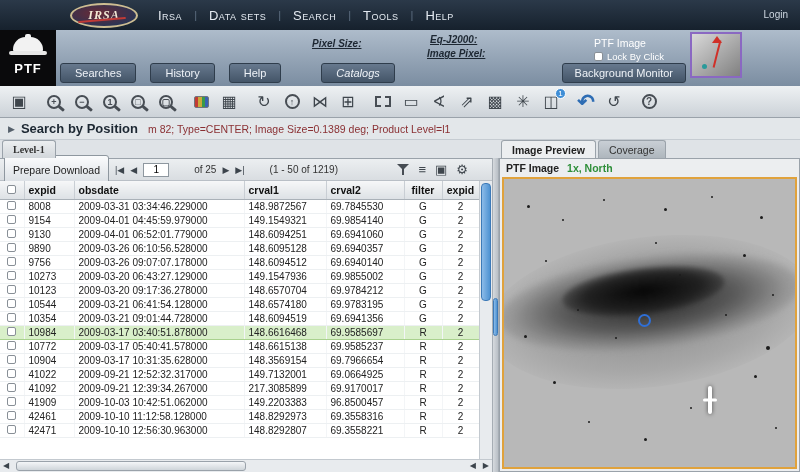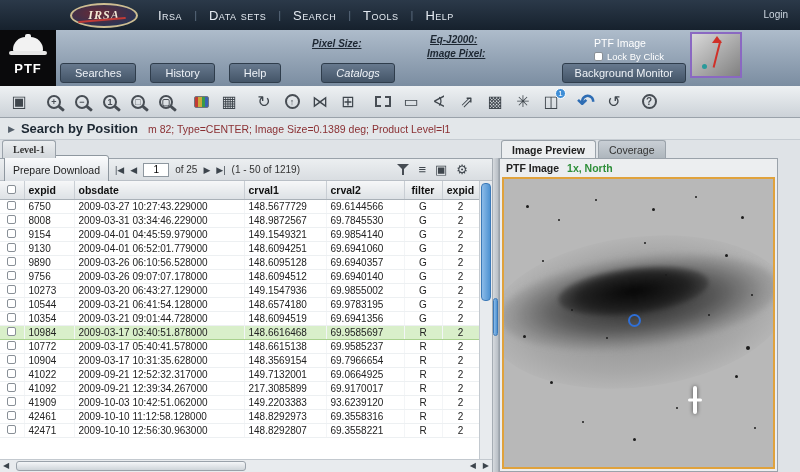--- a/index.html
+++ b/index.html
@@ -94,21 +94,21 @@
   #left-panel { position:absolute; left:0; top:158px; width:492px; height:314px; background:#fff;
                 border-top:1px solid #9aa2aa; }
   #controls { height:22px; background:linear-gradient(#eceff1,#d9dde1); display:flex; align-items:center;
               padding:0 4px; gap:6px; border-bottom:1px solid #b9bfc6; }
   #prepare-btn { height:30px; padding:0 8px; background:linear-gradient(#fbfcfd,#d9dee3);
                  border:1px solid #8e979f; border-radius:3px; font-size:10.5px; color:#222;
                  display:flex; align-items:center; cursor:pointer; white-space:nowrap; }
   .pg-btn { font-size:9px; color:#3c444c; cursor:pointer; }
   #page-input { width:26px; height:14px; border:1px solid #8e979f; font-size:10px; text-align:center;
                 font-family:"Liberation Sans", sans-serif; }
-  #page-of, #range-text { font-size:10px; color:#333; white-space:nowrap; }
+  #page-of, #range-text { font-size:10px; color:#333; white-space:nowrap;margin-left:19px; }
   #ctl-icons { margin-left:auto; display:flex; gap:9px; margin-right:20px; align-items:center; }
   .ctl-glyph { font-size:13px; color:#3f464d; cursor:pointer; }
   .funnel { width:12px; height:12px; position:relative; cursor:pointer; }
   .funnel::before { content:''; position:absolute; left:0; top:0; width:0; height:0;
                     border-left:6px solid transparent; border-right:6px solid transparent; border-top:6px solid #474d54; }
   .funnel::after { content:''; position:absolute; left:5px; top:5px; width:2px; height:6px; background:#474d54; }
 
   #table-wrap { position:absolute; left:0; top:22px; width:479px; bottom:13px; overflow:hidden; }
   #results-table { border-collapse:collapse; table-layout:fixed; width:479px; font-size:10px; }
   #results-table th { height:18px; background:linear-gradient(#f6f7f8,#dde1e5);
@@ -135,21 +135,21 @@
   .h-arrow { position:absolute; top:1px; font-size:8px; color:#3c444c; cursor:pointer; }
 
   
   #splitter { position:absolute; left:492px; top:158px; width:7px; height:314px;
               background:linear-gradient(90deg,#d6dade,#b9bfc6);
               border-left:1px solid #a6adb4; border-right:1px solid #a6adb4; cursor:col-resize; }
   #splitter-grip { position:absolute; left:0; right:0; top:140px; height:38px;
                    background:linear-gradient(90deg,#8cbbe8,#4e92d2); border-radius:3px; border:1px solid #3d7ab8; }
 
   
-  #right-panel { position:absolute; left:499px; top:140px; width:279px; height:332px; }
+  #right-panel { position:absolute; left:499px; top:140px; width:301px; height:332px; }
   #preview-tabs { height:18px; display:flex; gap:2px; padding-left:2px; }
   .pv-tab { padding:0 10px; display:flex; align-items:center; font-size:10.5px;
             border:1px solid #9aa2aa; border-bottom:none; border-radius:3px 3px 0 0; cursor:pointer; }
   .pv-tab.active { background:#eceef0; font-weight:bold; color:#222; z-index:2; }
   .pv-tab.inactive { background:linear-gradient(#c9cfd5,#aeb6bd); color:#333; }
   #preview-body { position:absolute; left:0; top:18px; right:0; bottom:0; background:#eceef0; border:1px solid #9aa2aa; }
   #preview-header { height:18px; display:flex; align-items:center; gap:8px; padding:0 6px; }
   #pv-title { font-size:10.5px; font-weight:bold; color:#222; }
   #pv-zoom { font-size:10.5px; color:#2f8f3a; font-weight:bold; }
   #image-area { position:absolute; left:2px; right:2px; top:18px; bottom:2px;
@@ -313,29 +313,20 @@
             <th>obsdate</th>
             <th>crval1</th>
             <th>crval2</th>
             <th>filter</th>
             <th>expid</th>
           </tr>
         </thead>
       <tbody id="tbody">
           <tr>
             <td><span class="cb"></span></td>
-            <td>6750</td>
-            <td>2009-03-27 10:27:43.229000</td>
-            <td>148.5677729</td>
-            <td>69.6144566</td>
-            <td>G</td>
-            <td>2</td>
-          </tr>
-          <tr>
-            <td><span class="cb"></span></td>
             <td>8008</td>
             <td>2009-03-31 03:34:46.229000</td>
             <td>148.9872567</td>
             <td>69.7845530</td>
             <td>G</td>
             <td>2</td>
           </tr>
           <tr>
             <td><span class="cb"></span></td>
             <td>9154</td>
@@ -376,20 +367,29 @@
             <td><span class="cb"></span></td>
             <td>10273</td>
             <td>2009-03-20 06:43:27.129000</td>
             <td>149.1547936</td>
             <td>69.9855002</td>
             <td>G</td>
             <td>2</td>
           </tr>
           <tr>
             <td><span class="cb"></span></td>
+            <td>10123</td>
+            <td>2009-03-20 09:17:36.278000</td>
+            <td>148.6570704</td>
+            <td>69.9784212</td>
+            <td>G</td>
+            <td>2</td>
+          </tr>
+          <tr>
+            <td><span class="cb"></span></td>
             <td>10544</td>
             <td>2009-03-21 06:41:54.128000</td>
             <td>148.6574180</td>
             <td>69.9783195</td>
             <td>G</td>
             <td>2</td>
           </tr>
           <tr>
             <td><span class="cb"></span></td>
             <td>10354</td>
@@ -442,21 +442,21 @@
             <td>217.3085899</td>
             <td>69.9170017</td>
             <td>R</td>
             <td>2</td>
           </tr>
           <tr>
             <td><span class="cb"></span></td>
             <td>41909</td>
             <td>2009-10-03 10:42:51.062000</td>
             <td>149.2203383</td>
-            <td>93.6239120</td>
+            <td>96.8500457</td>
             <td>R</td>
             <td>2</td>
           </tr>
           <tr>
             <td><span class="cb"></span></td>
             <td>42461</td>
             <td>2009-10-10 11:12:58.128000</td>
             <td>148.8292973</td>
             <td>69.3558316</td>
             <td>R</td>

